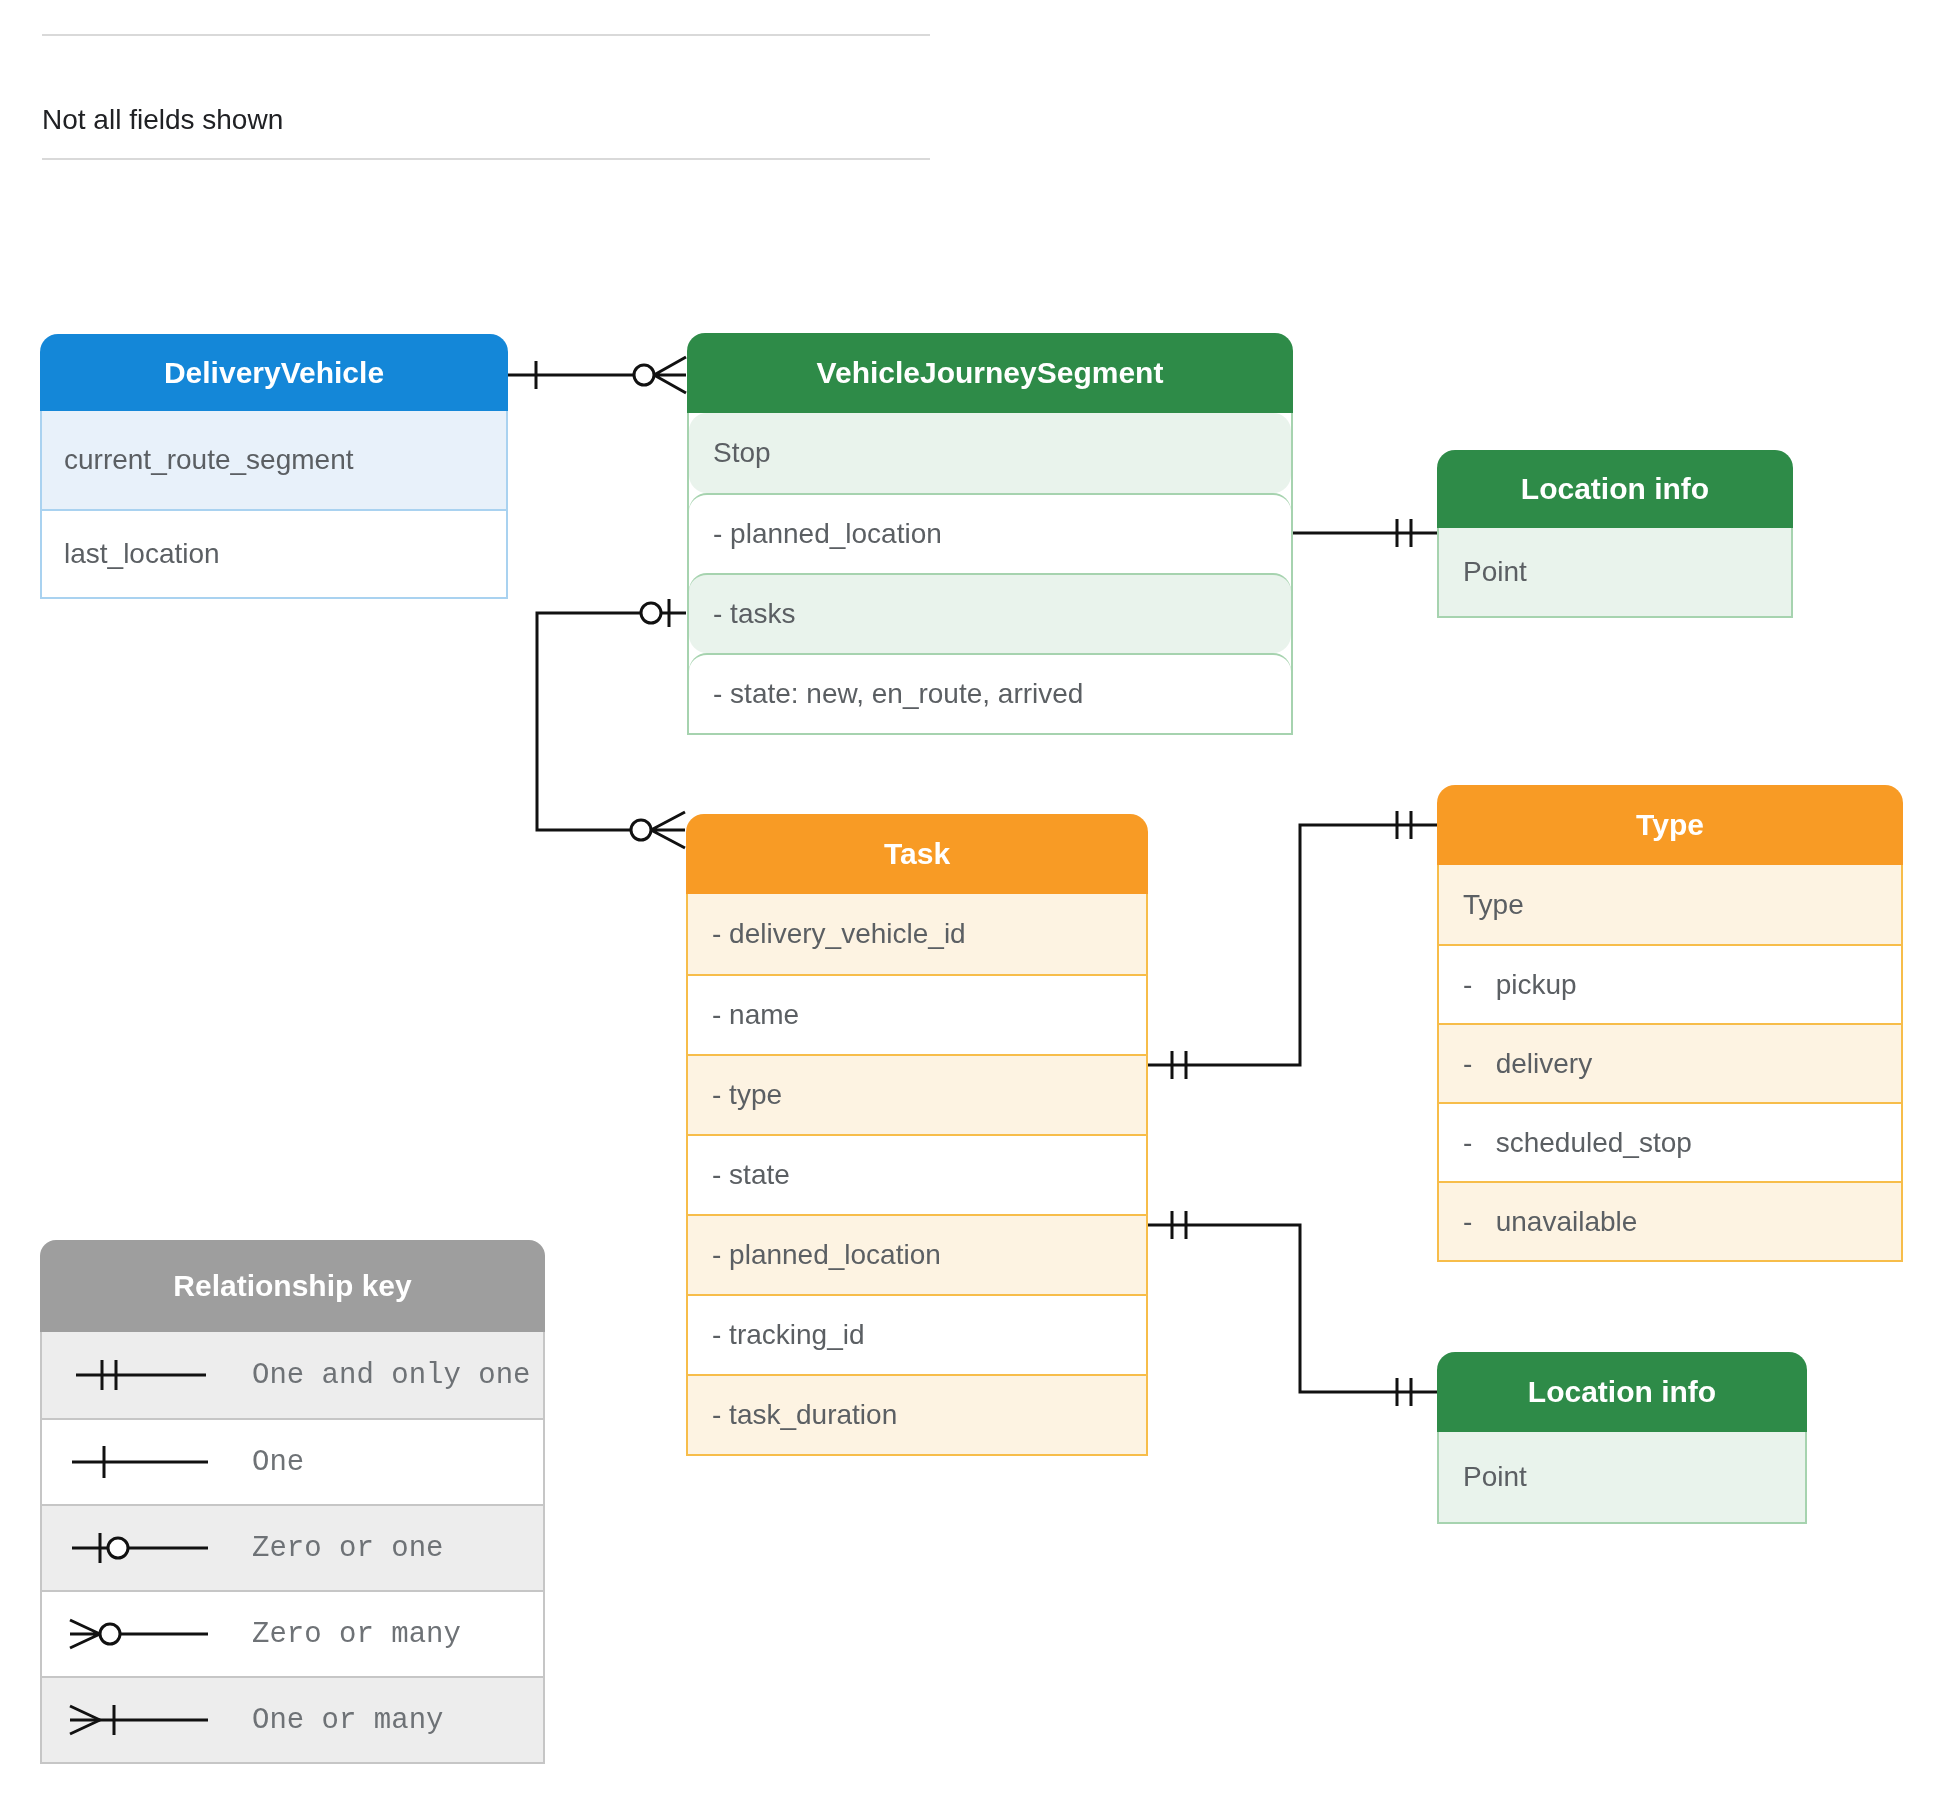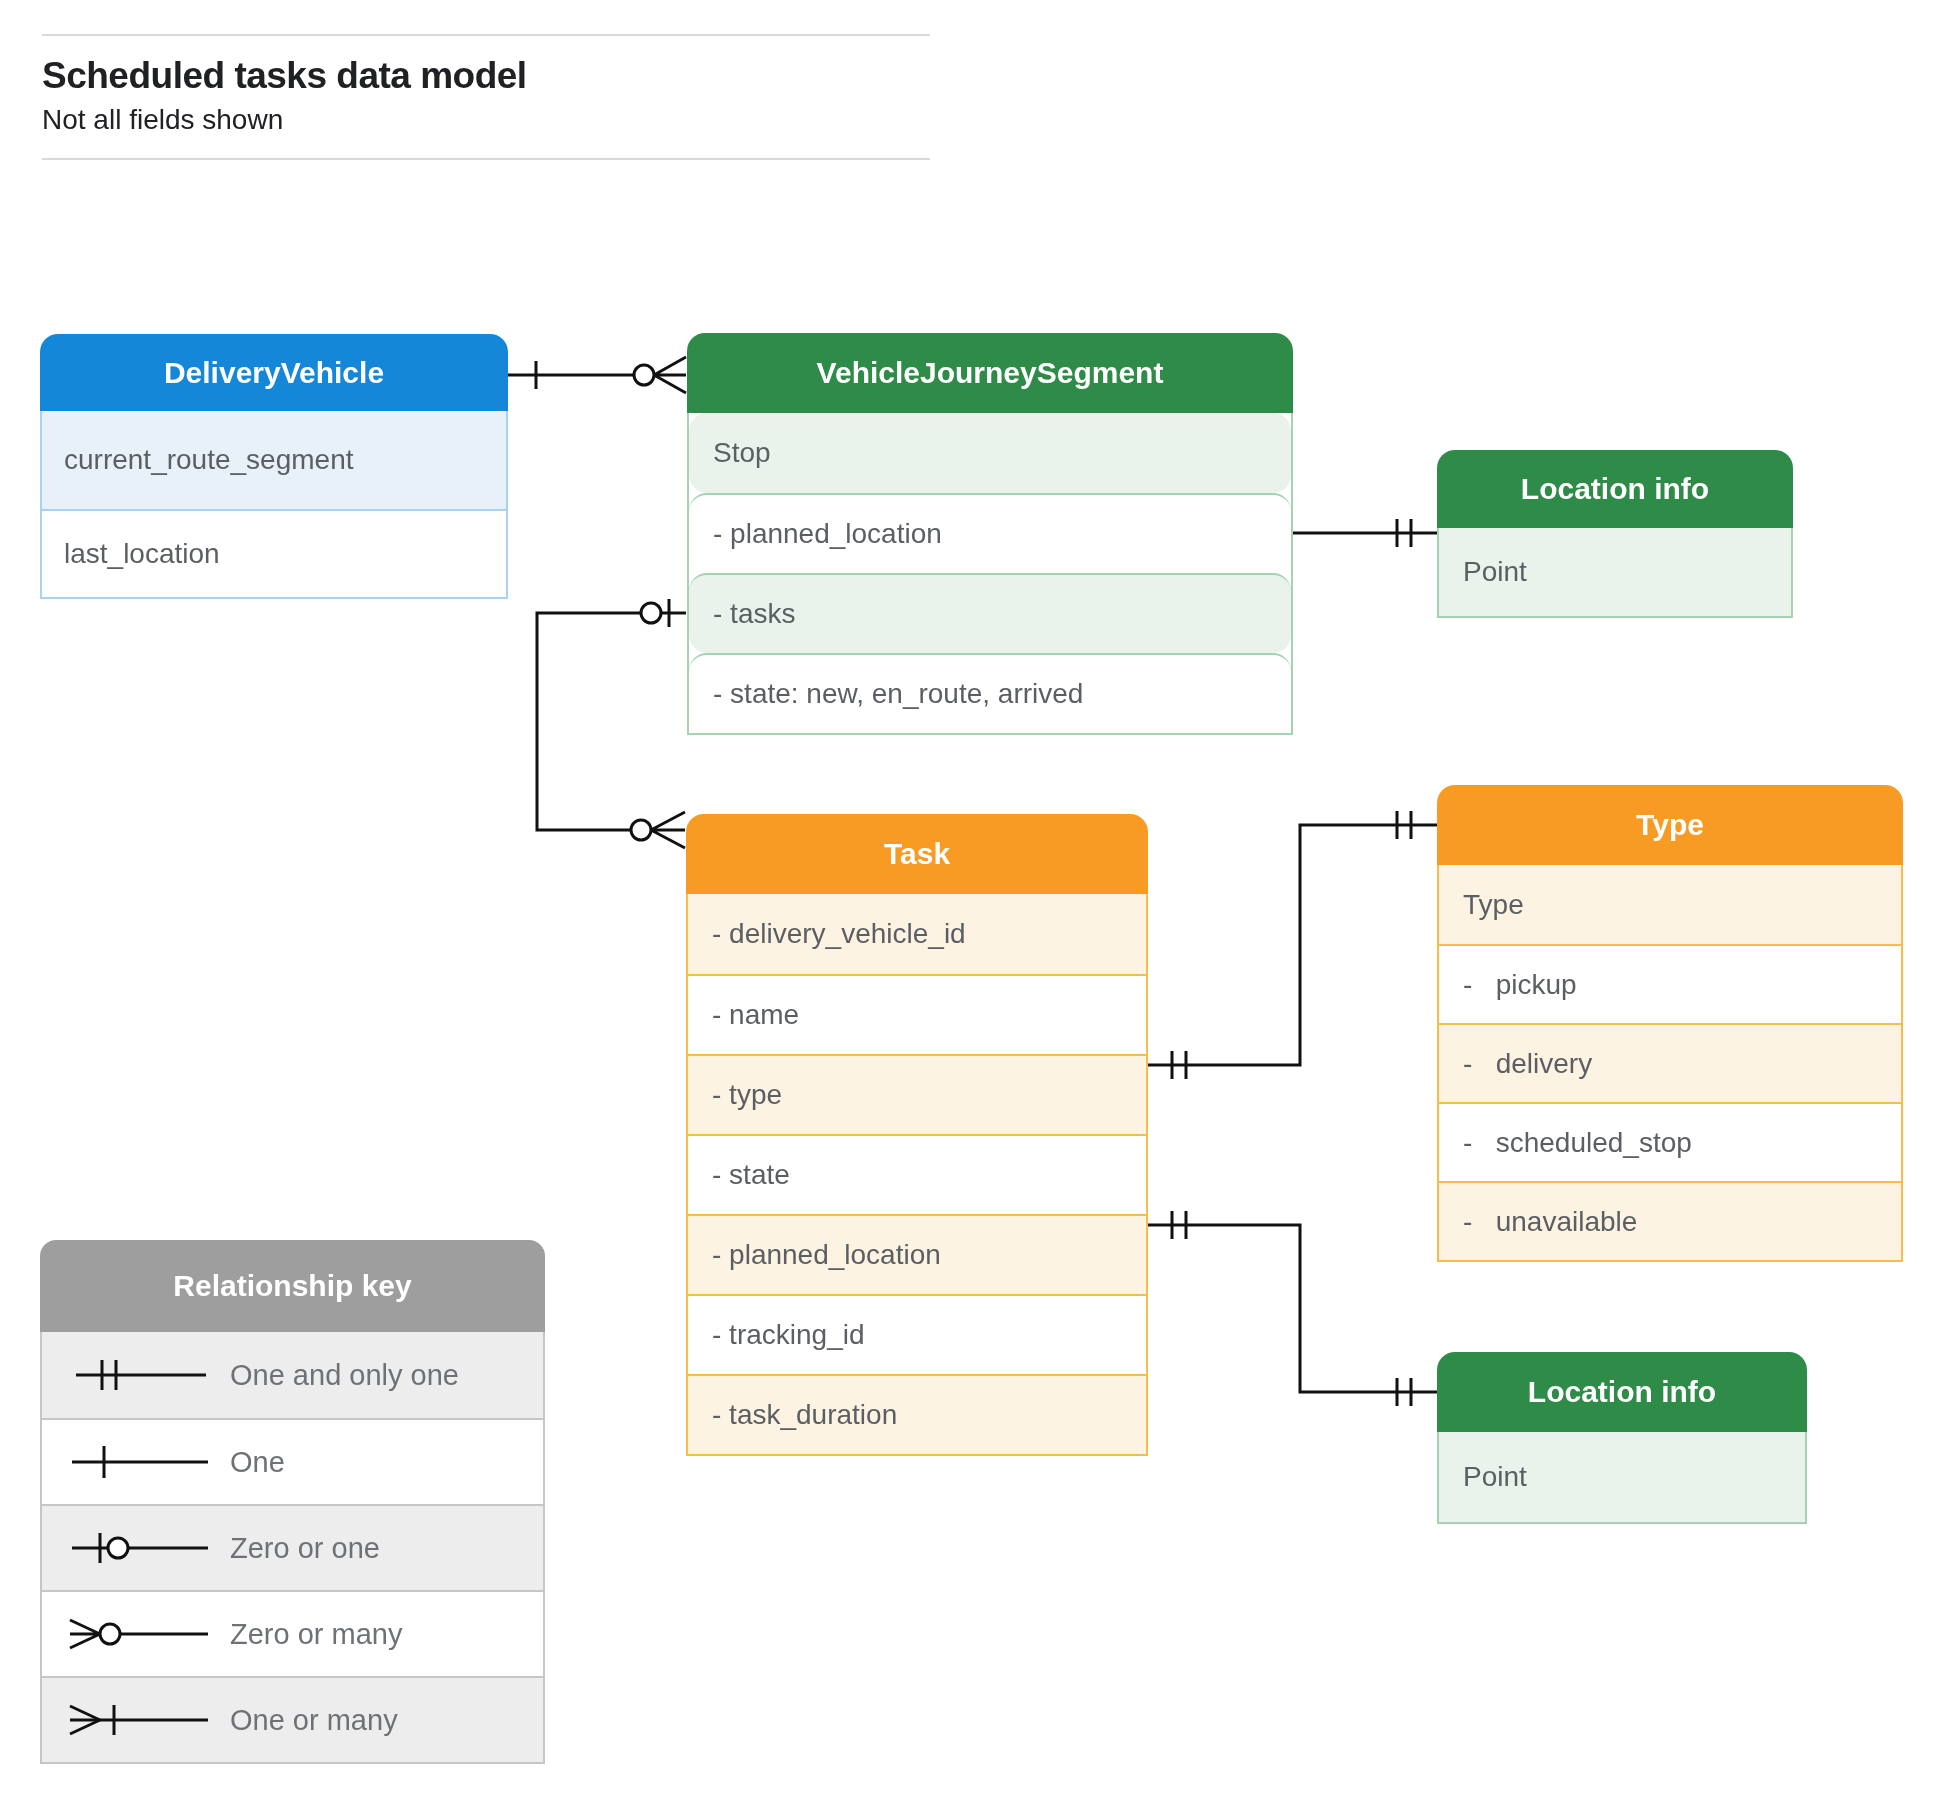--- a/index.html
+++ b/index.html
@@ -67,33 +67,32 @@
 
   
   #legend{left:40px;top:1240px;width:505px;}
   #legend .hdr{height:92px;background:#9e9e9e;border-radius:16px 16px 0 0;}
   #legend .rows{border-color:#c6c6c6;}
   #legend .row{height:86px;border-top-color:#c6c6c6;background:#ffffff;padding-left:16px;color:#6e7276;font-size:29px;}
   #legend .row.alt{background:#ededed;}
   .sym{width:170px;height:56px;flex:0 0 auto;}
   .sym line,.sym path{stroke:#111;stroke-width:3;fill:none;}
   .sym circle{stroke:#111;stroke-width:3;fill:#fff;}
-  .legend-label{margin-left:2px;white-space:pre;}
+  .legend-label{margin-left:24px;white-space:pre;font-family:Liberation Mono, monospace;}
 
   #connectors{position:absolute;left:0;top:0;pointer-events:none;}
   #connectors path{stroke:#111;stroke-width:3;fill:none;}
   #connectors circle{stroke:#111;stroke-width:3;fill:#fff;}
 </style>
 </head>
 <body>
 
 <div id="canvas">
 
   <div class="hr" id="hr-top"></div>
-  <div id="page-title">Scheduled tasks data model</div>
   <div id="page-subtitle">Not all fields shown</div>
   <div class="hr" id="hr-bottom"></div>
 
   <svg id="connectors" width="1940" height="1805" viewBox="0 0 1940 1805">
     <g>
       <path d="M508,375 H633"></path>
       <path d="M536,361 V389"></path>
       <circle cx="644" cy="375" r="10"></circle>
       <path d="M654,375 L686,357 M654,375 L686,375 M654,375 L686,393"></path>
     </g>

